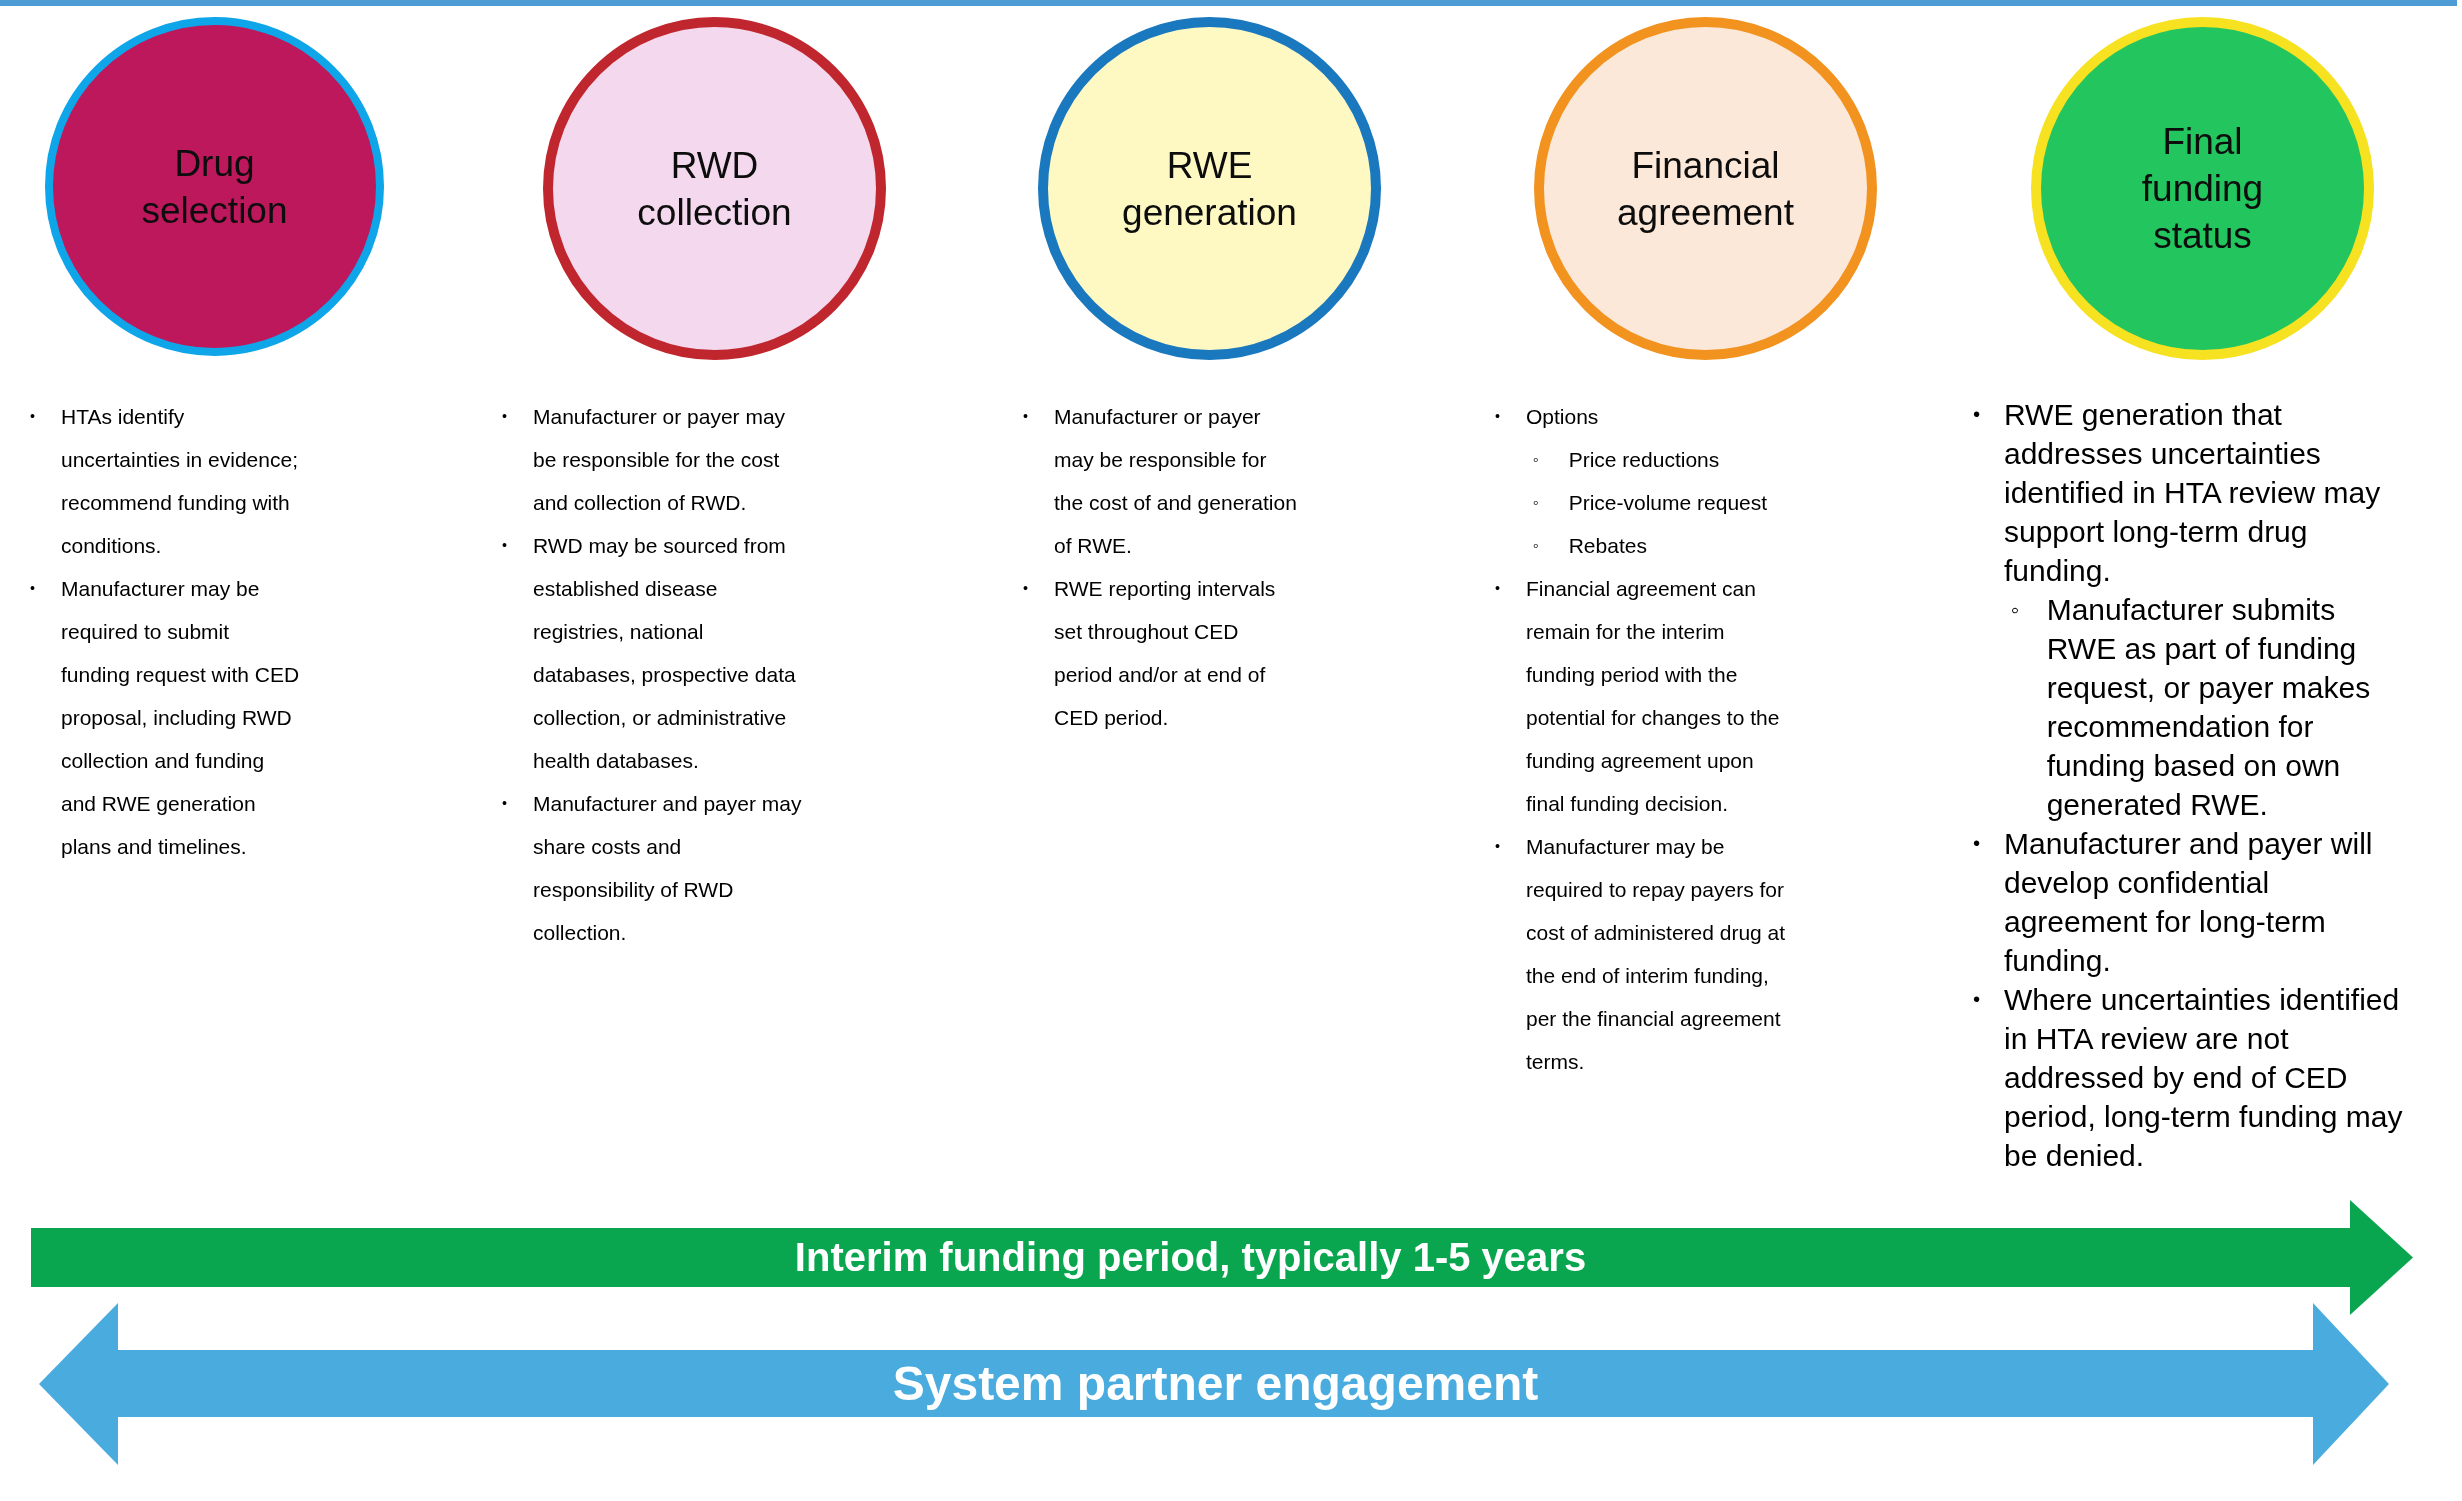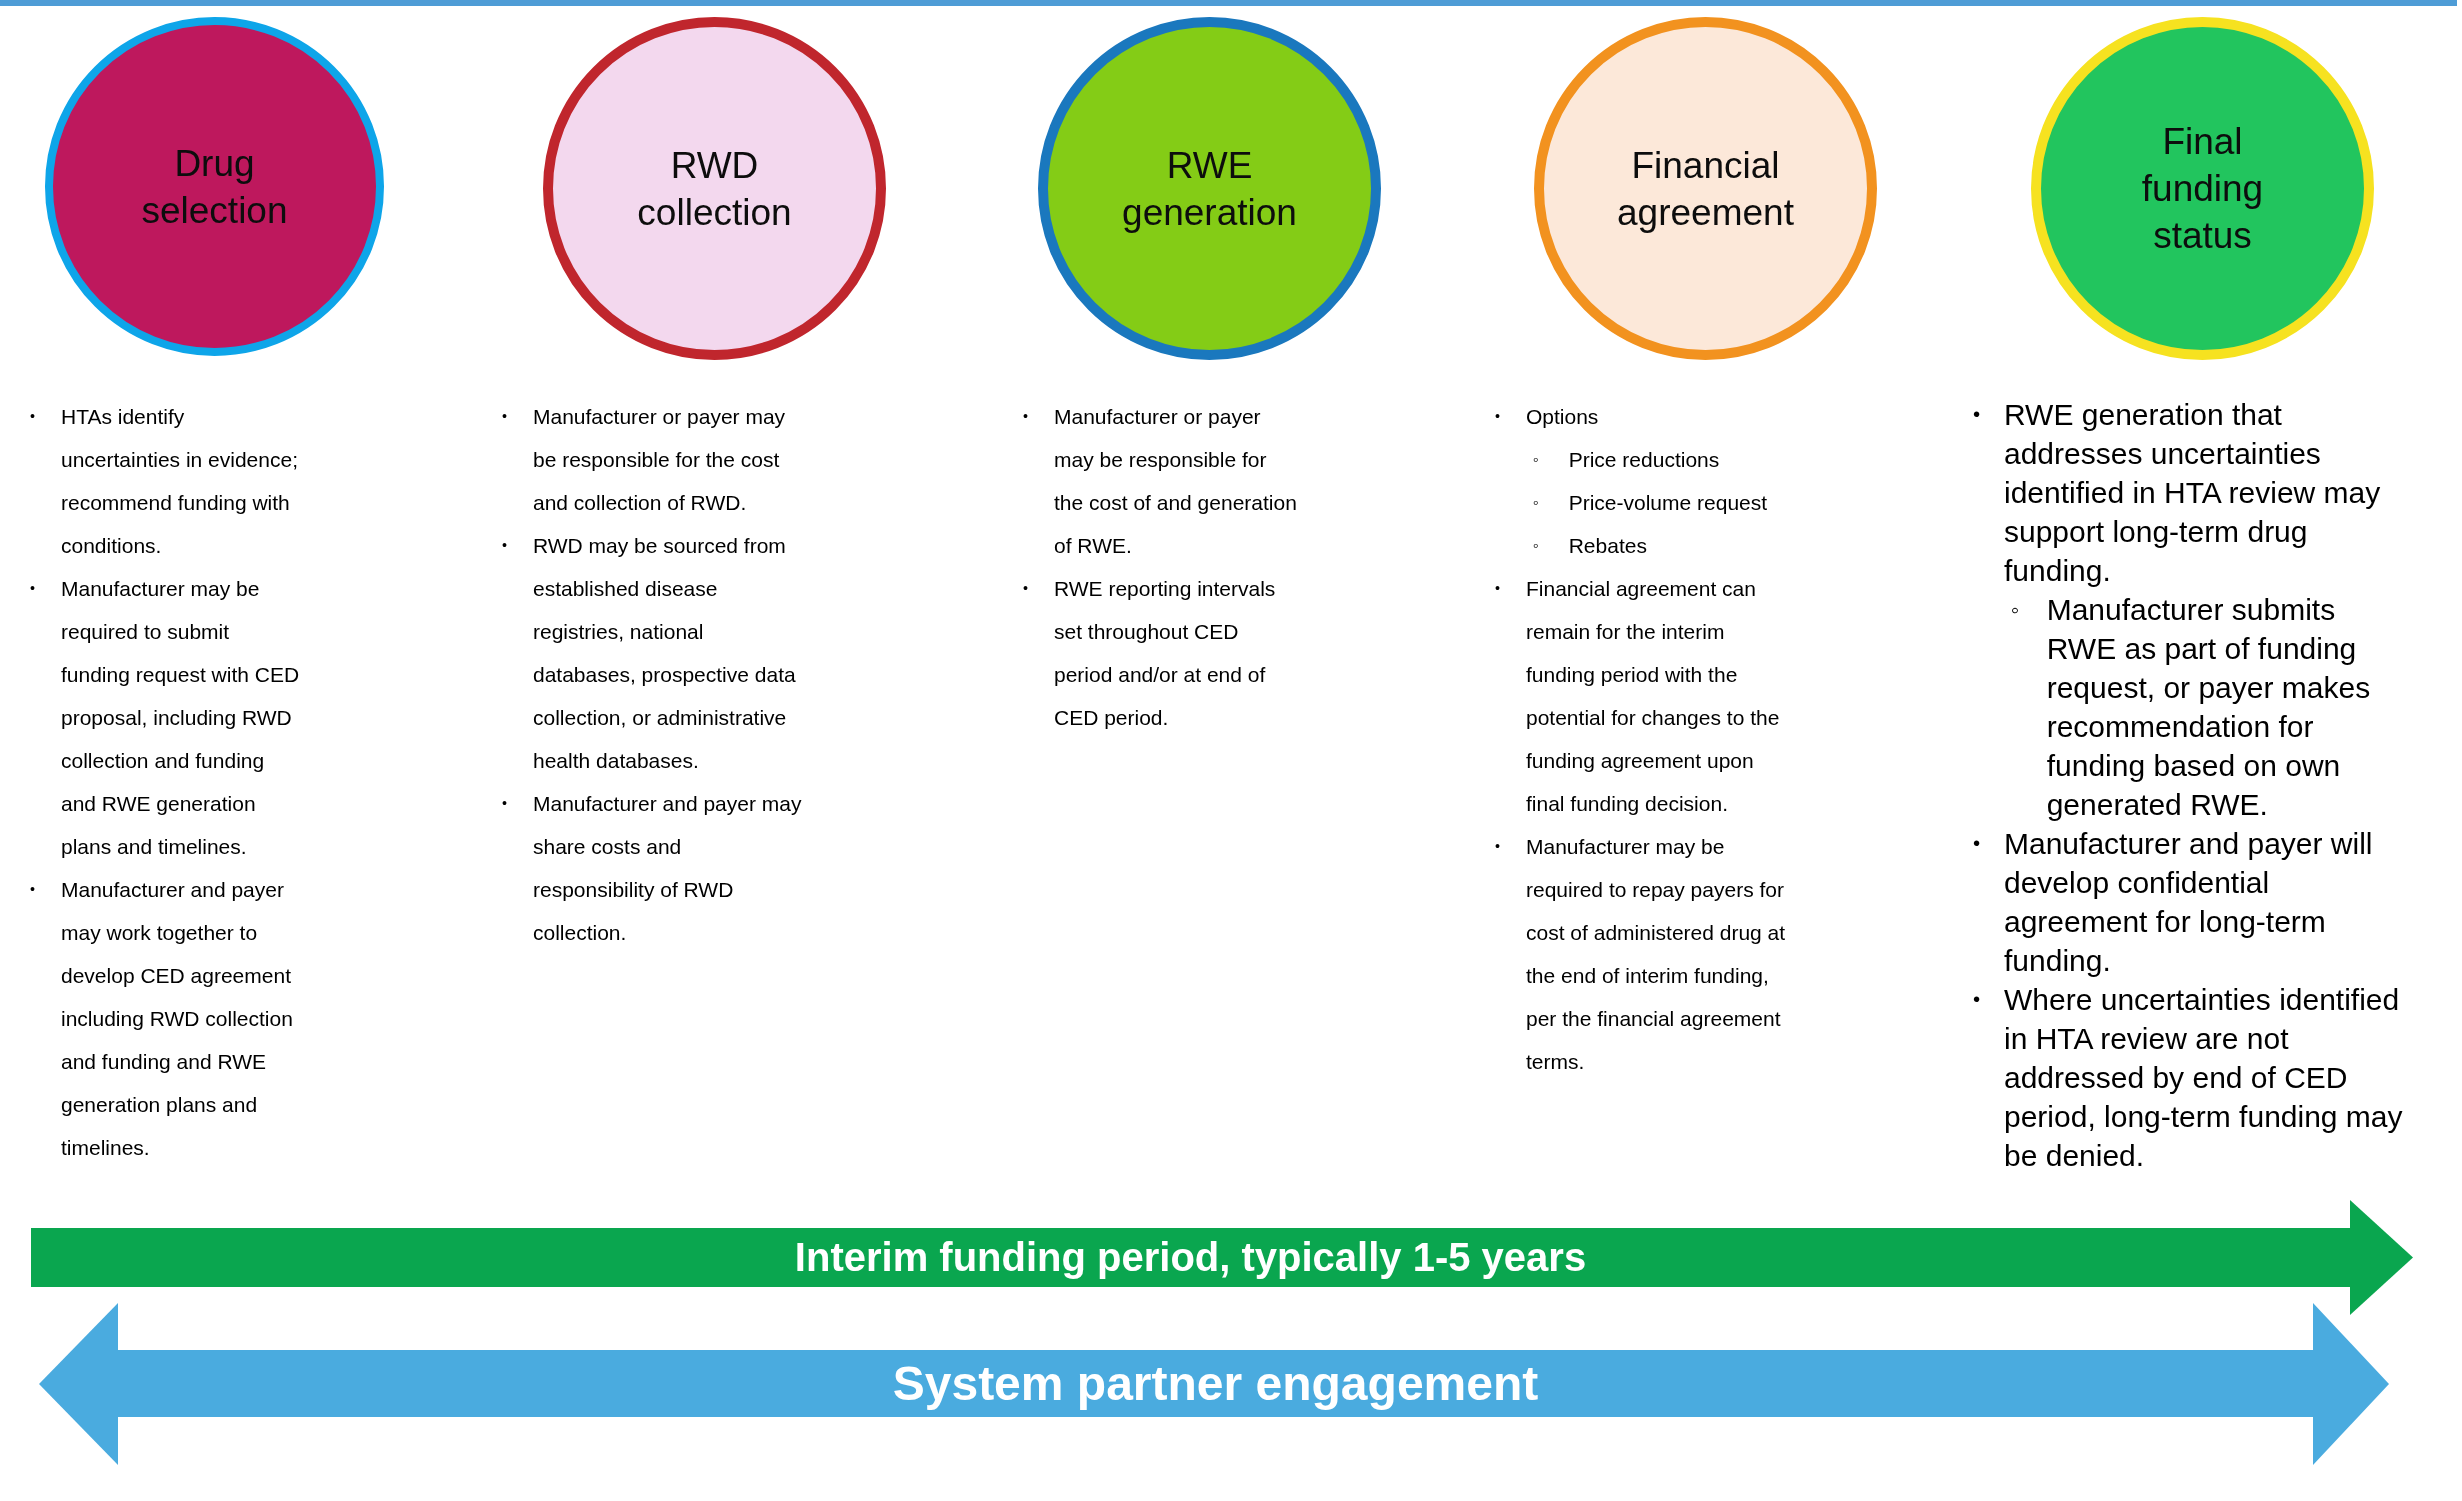--- a/index.html
+++ b/index.html
@@ -24,21 +24,21 @@
     width:323px; height:323px;
     border-radius:50%;
     display:flex; align-items:center; justify-content:center;
     text-align:center;
   }
   .circle .ctitle {
     font-size:37px; line-height:47px; white-space:pre-line; color:#0d0d0d;
   }
   .c0 { left:45px;   background:#be185d; border:8px solid #0ea5e9; }
   .c1 { left:543px;  background:#f3d8ee; border:10px solid #c0262d; }
-  .c2 { left:1038px; background:#84cc16; border:10px solid #1a78be; }
+  .c2 { left:1038px; background:#fef9c3; border:10px solid #1a78be; }
   .c3 { left:1534px; background:#fce8d9; border:10px solid #f2921f; }
   .c4 { left:2031px; background:#22c55e; border:10px solid #f6e220; }
 
   
   .notes {
     position:absolute; top:395px;
     font-size:21px; line-height:43px;
   }
   .n0 { left:29px;   width:467px; }
   .n1 { left:501px;  width:483px; }
@@ -128,27 +128,20 @@
 uncertainties in evidence;
 recommend funding with
 conditions.</span></li>
       <li class="b"><span class="bt">Manufacturer may be
 required to submit
 funding request with CED
 proposal, including RWD
 collection and funding
 and RWE generation
 plans and timelines.</span></li>
-      <li class="b"><span class="bt">Manufacturer and payer
-may work together to
-develop CED agreement
-including RWD collection
-and funding and RWE
-generation plans and
-timelines.</span></li>
     </ul>
   </div>
 
   <div class="notes n1">
     <ul>
       <li class="b"><span class="bt">Manufacturer or payer may
 be responsible for the cost
 and collection of RWD.</span></li>
       <li class="b"><span class="bt">RWD may be sourced from
 established disease

